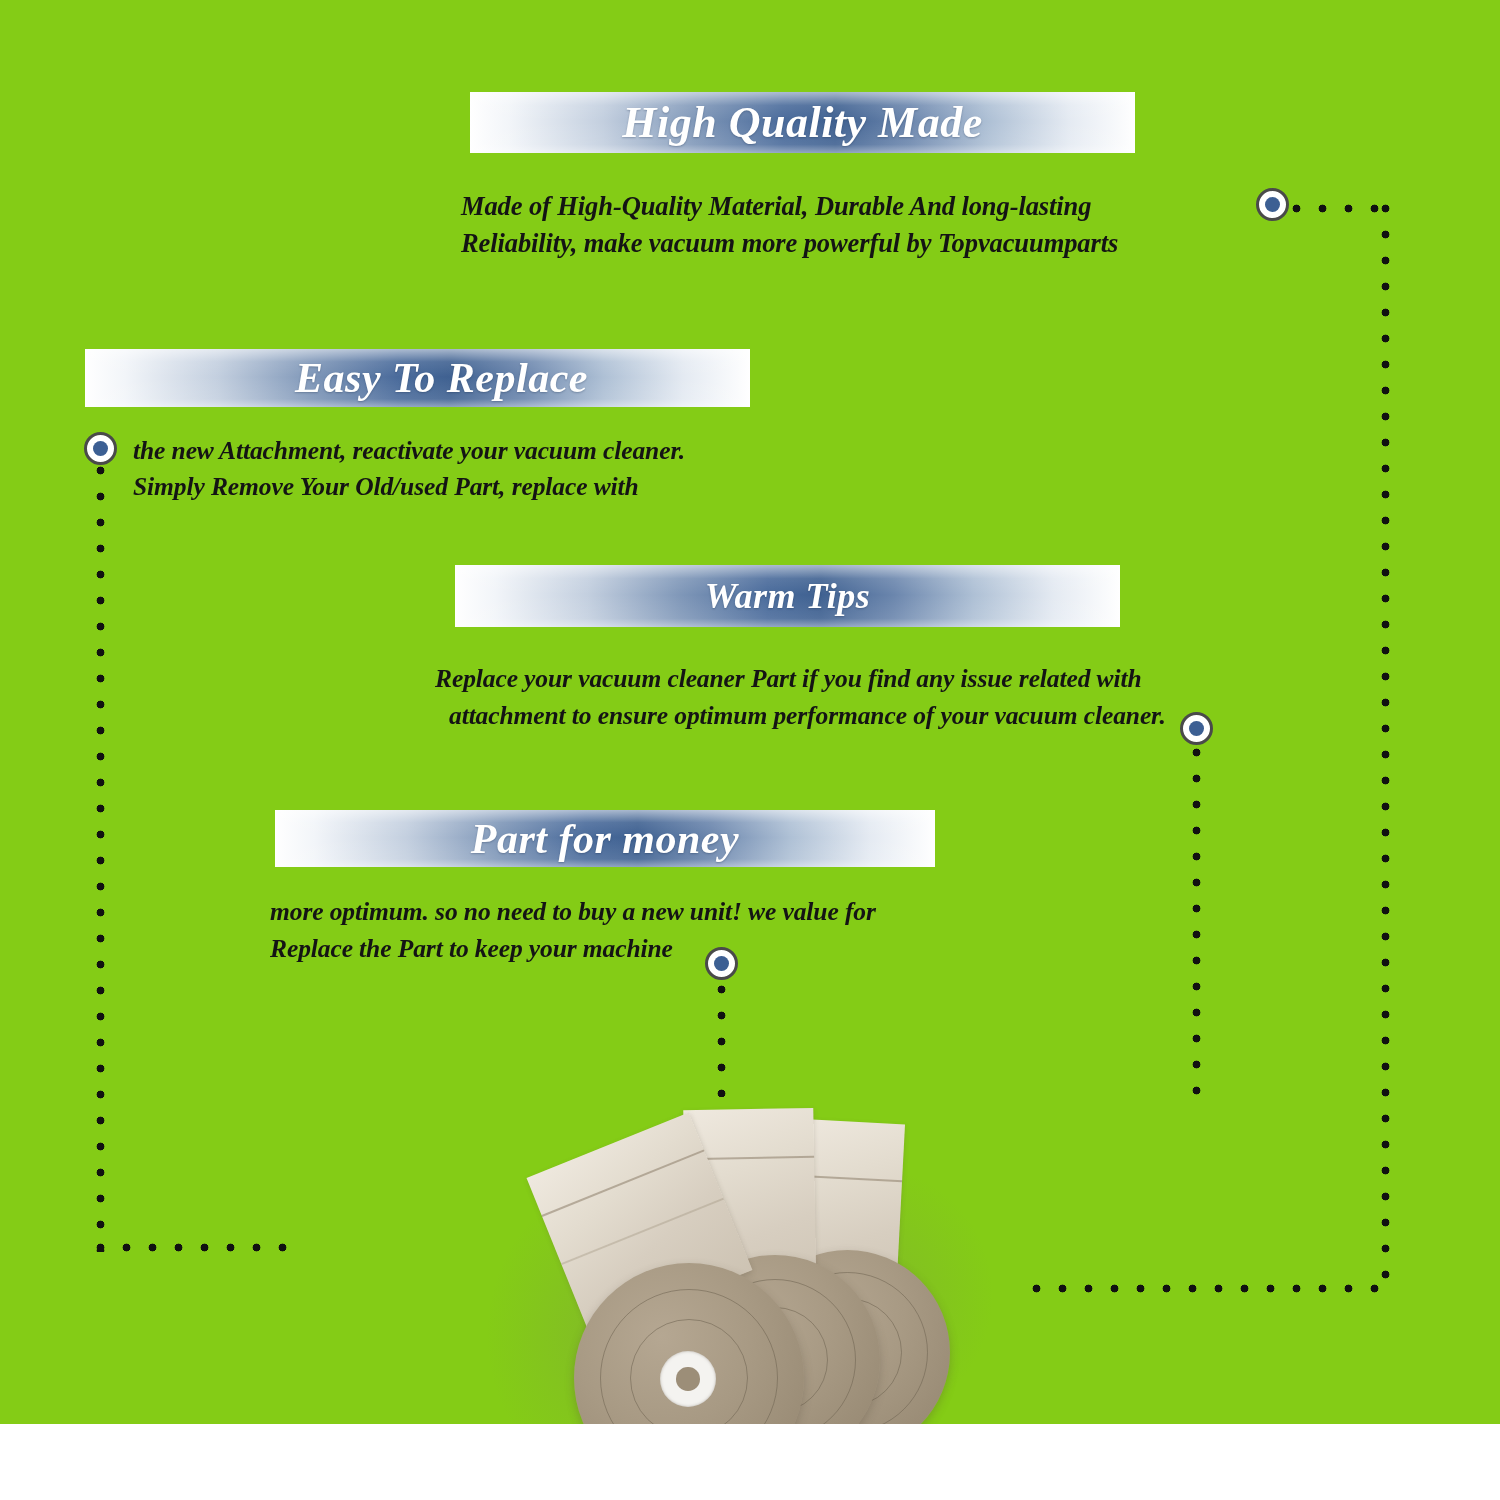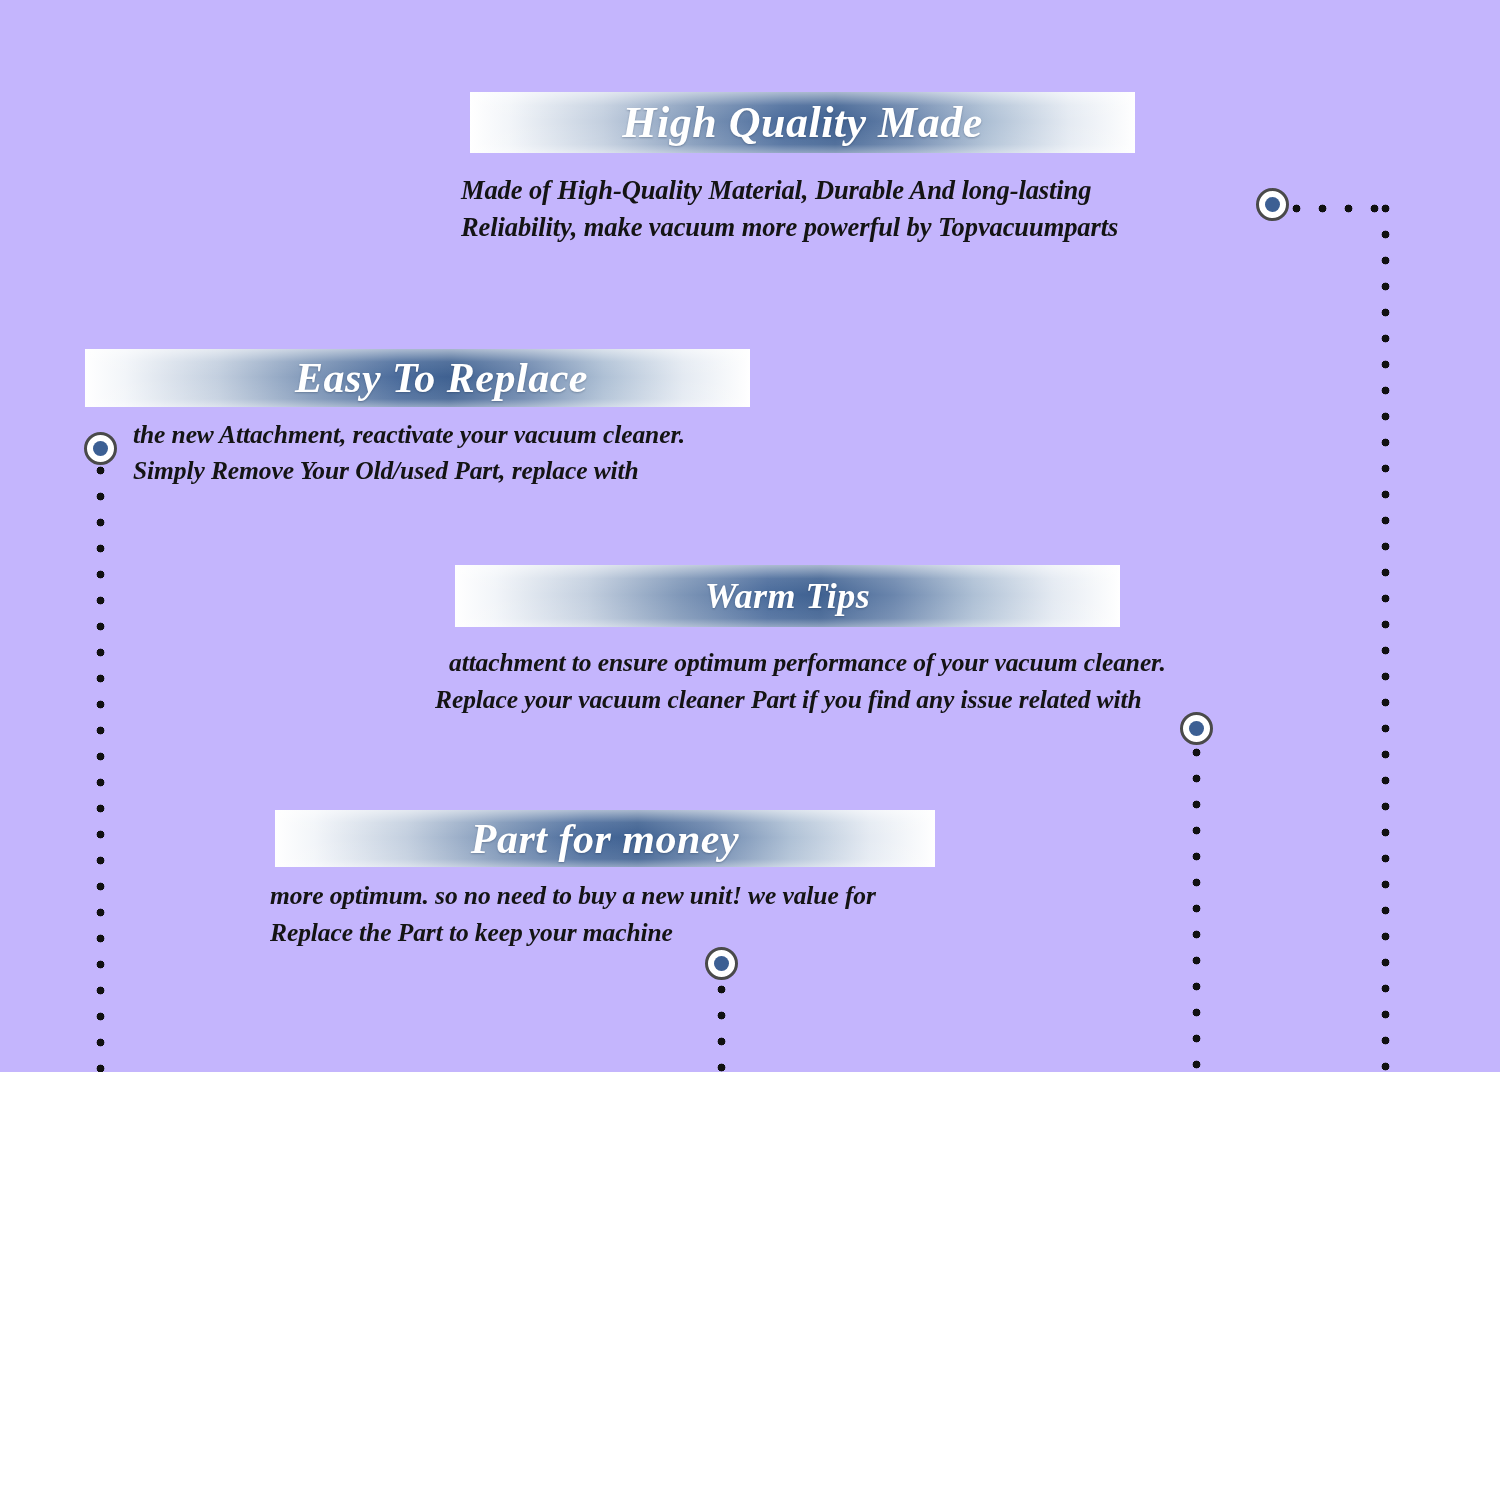--- a/index.html
+++ b/index.html
@@ -3,22 +3,22 @@
 <meta charset="utf-8">
 <style>
   html, body {
     margin: 0;
     padding: 0;
     background: #ffffff;
   }
   #page {
     position: relative;
     width: 1500px;
-    height: 1072px;
-    background: #c4b5fd;
+    height: 1424px;
+    background: #84cc16;
     overflow: hidden;
     font-family: "Liberation Serif", "DejaVu Serif", serif;
   }
 
   
   .banner {
     position: absolute;
     display: flex;
     align-items: center;
     justify-content: center;
@@ -50,20 +50,21 @@
     white-space: nowrap;
   }
 
   
   .body-copy {
     position: absolute;
     font-style: italic;
     font-weight: bold;
     color: #141414;
     letter-spacing: -0.1px;
+    margin-top: 16px;
   }
   .body-copy .line { display: block; white-space: nowrap; }
 
   
   .marker {
     position: absolute;
     border-radius: 50%;
     background: #ffffff;
     border: 3px solid #4a4a4a;
     box-sizing: border-box;
@@ -164,22 +165,22 @@
   </div>
   <div class="body-copy" style="left:133px; top:417px; width:740px; font-size:25.5px; line-height:36px;">
     <span class="line">the new Attachment, reactivate your vacuum cleaner.</span>
     <span class="line">Simply Remove Your Old/used Part, replace with</span>
   </div>
 
   <div class="banner" style="left:455px; top:565px; width:665px; height:62px;">
     <span class="banner-text" style="font-size:36px;text-align:center;">Warm Tips</span>
   </div>
   <div class="body-copy" style="left:435px; top:644px; width:860px; font-size:25.5px; line-height:37px;">
+    <span class="line">Replace your vacuum cleaner Part if you find any issue related with</span>
     <span class="line" style="padding-left:14px;">attachment to ensure optimum performance of your vacuum cleaner.</span>
-    <span class="line">Replace your vacuum cleaner Part if you find any issue related with</span>
   </div>
 
   <div class="banner" style="left:275px; top:810px; width:660px; height:57px;">
     <span class="banner-text" style="font-size:42px;">Part for money</span>
   </div>
   <div class="body-copy" style="left:270px; top:877px; width:730px; font-size:25.5px; line-height:37px;">
     <span class="line">more optimum. so no need to buy a new unit! we value for</span>
     <span class="line">Replace the Part to keep your machine</span>
   </div>
 

